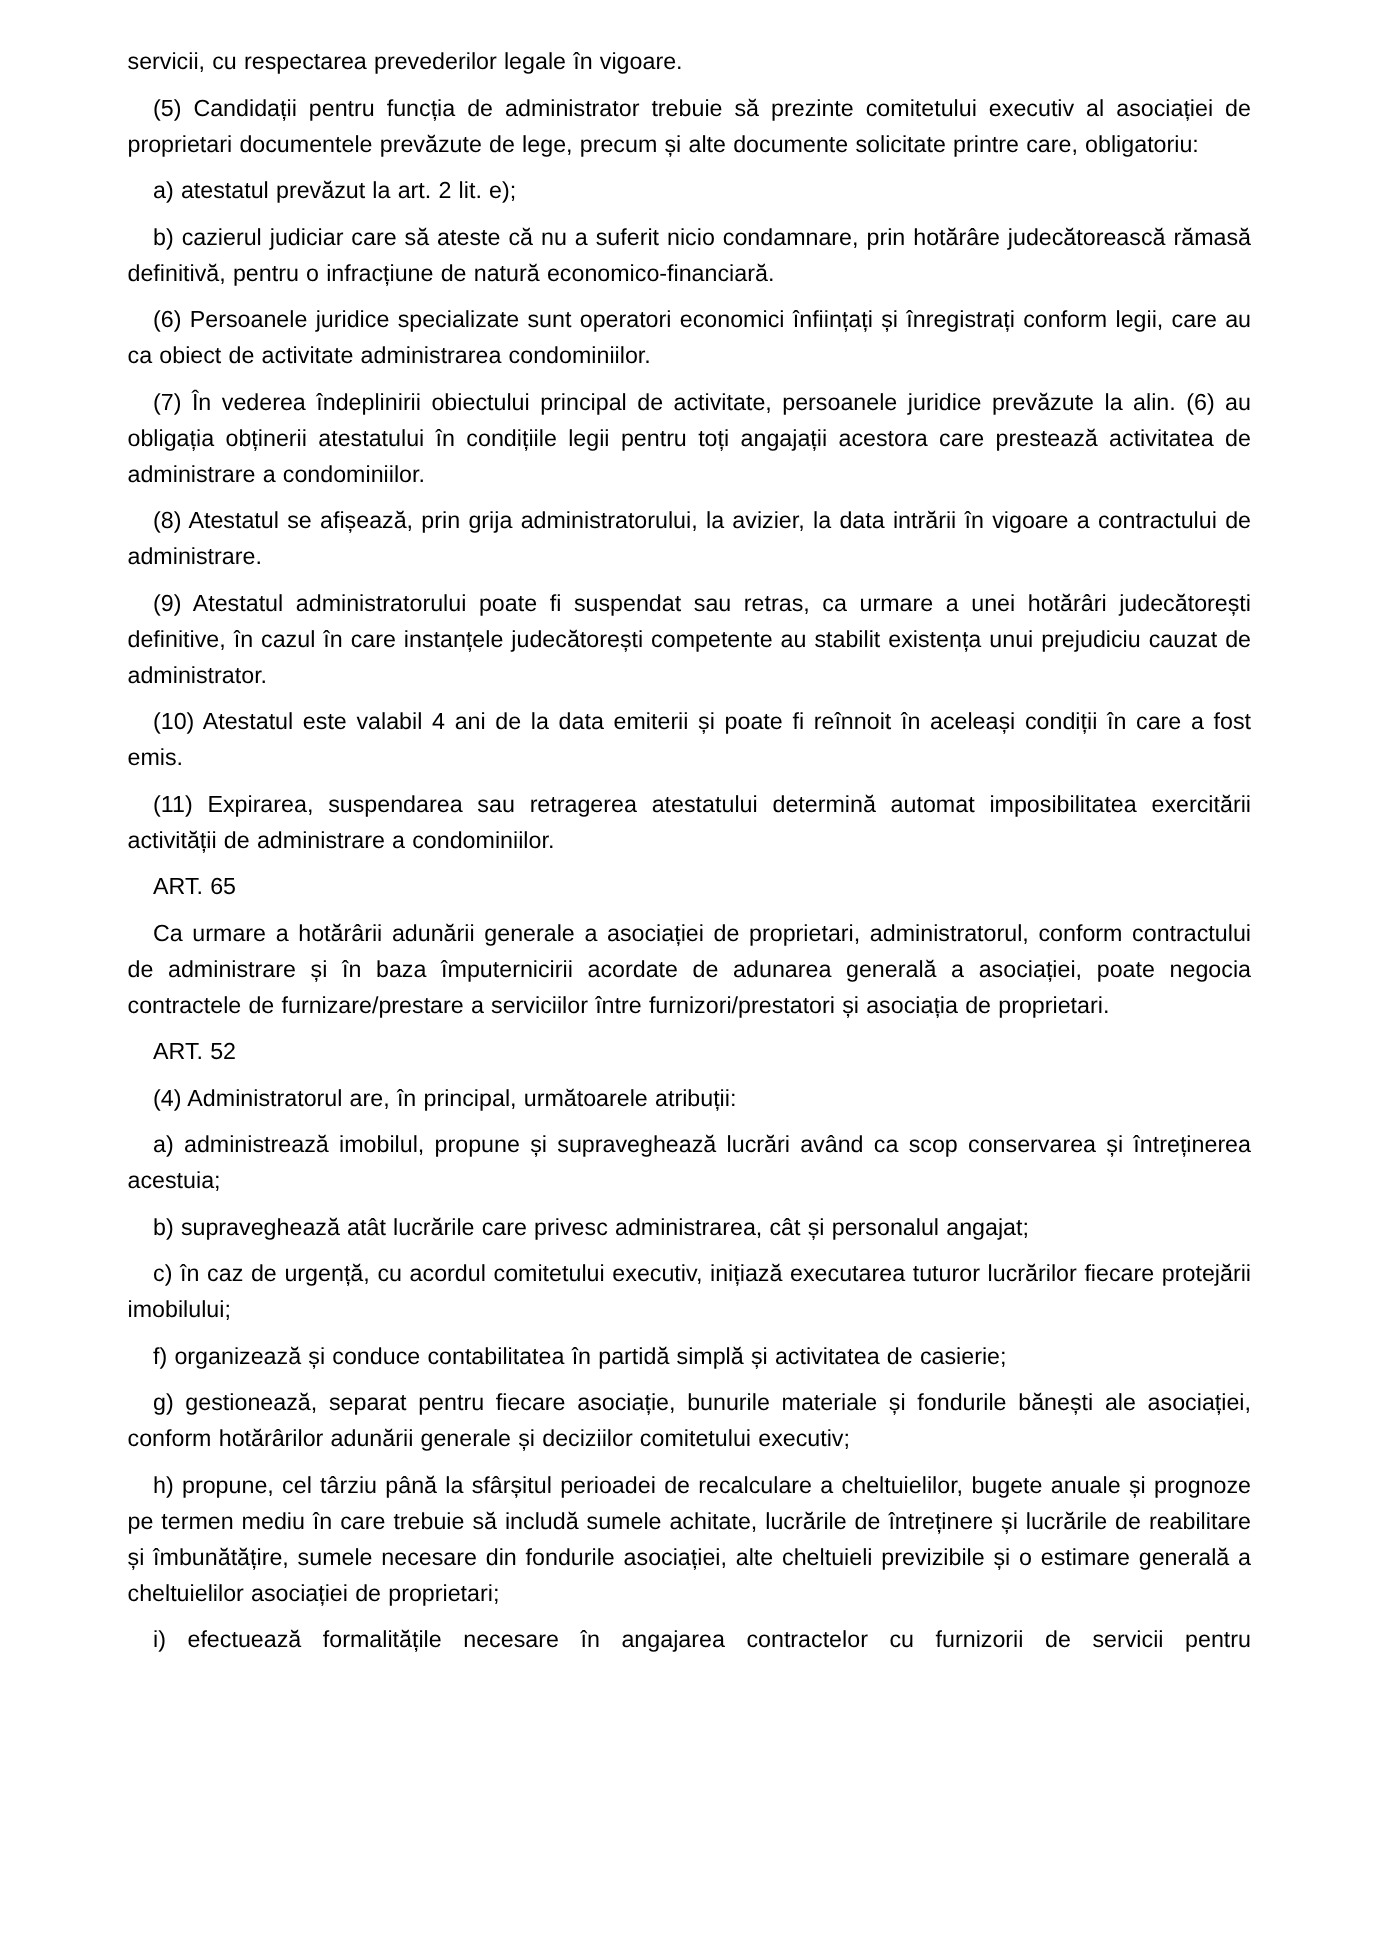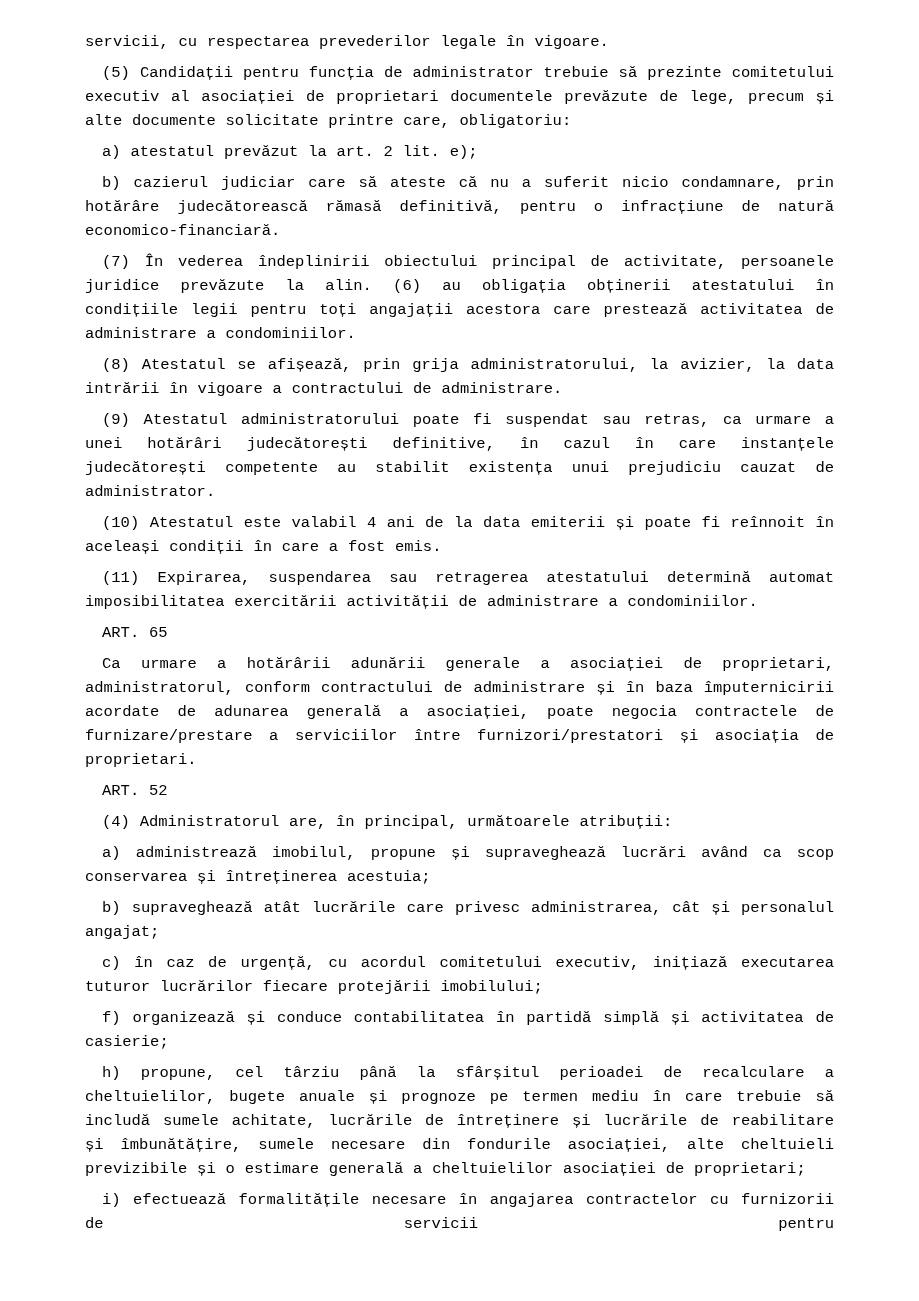--- a/index.html
+++ b/index.html
@@ -8,21 +8,21 @@
     padding: 0;
     background: #ffffff;
   }
   .page {
     position: relative;
     width: 919px;
     height: 1269px;
     box-sizing: border-box;
     background: #ffffff;
     color: #000000;
-    font-family: Liberation Mono, monospace;
+    font-family: Liberation Sans, sans-serif;
     font-size: 15.5px;
     line-height: 24px;
     padding: 30px 85px 0 85px;
     overflow: hidden;
   }
   .page p {
     margin: 0 0 7px 0;
     text-align: justify;
     text-indent: 17px;
     word-spacing: 0.5px;
@@ -35,28 +35,30 @@
   }
 </style>
 </head>
 <body>
 
 <div class="page">
   <p class="no-indent">servicii, cu respectarea prevederilor legale în vigoare.</p>
   <p>(5) Candidații pentru funcția de administrator trebuie să prezinte comitetului executiv al asociației de proprietari documentele prevăzute de lege, precum și alte documente solicitate printre care, obligatoriu:</p>
   <p>a) atestatul prevăzut la art. 2 lit. e);</p>
   <p>b) cazierul judiciar care să ateste că nu a suferit nicio condamnare, prin hotărâre judecătorească rămasă definitivă, pentru o infracțiune de natură economico-financiară.</p>
+  <p>(6) Persoanele juridice specializate sunt operatori economici înființați și înregistrați conform legii, care au ca obiect de activitate administrarea condominiilor.</p>
   <p>(7) În vederea îndeplinirii obiectului principal de activitate, persoanele juridice prevăzute la alin. (6) au obligația obținerii atestatului în condițiile legii pentru toți angajații acestora care prestează activitatea de administrare a condominiilor.</p>
   <p>(8) Atestatul se afișează, prin grija administratorului, la avizier, la data intrării în vigoare a contractului de administrare.</p>
   <p>(9) Atestatul administratorului poate fi suspendat sau retras, ca urmare a unei hotărâri judecătorești definitive, în cazul în care instanțele judecătorești competente au stabilit existența unui prejudiciu cauzat de administrator.</p>
   <p>(10) Atestatul este valabil 4 ani de la data emiterii și poate fi reînnoit în aceleași condiții în care a fost emis.</p>
   <p>(11) Expirarea, suspendarea sau retragerea atestatului determină automat imposibilitatea exercitării activității de administrare a condominiilor.</p>
   <p>ART. 65</p>
   <p>Ca urmare a hotărârii adunării generale a asociației de proprietari, administratorul, conform contractului de administrare și în baza împuternicirii acordate de adunarea generală a asociației, poate negocia contractele de furnizare/prestare a serviciilor între furnizori/prestatori și asociația de proprietari.</p>
   <p>ART. 52</p>
   <p>(4) Administratorul are, în principal, următoarele atribuții:</p>
   <p>a) administrează imobilul, propune și supraveghează lucrări având ca scop conservarea și întreținerea acestuia;</p>
   <p>b) supraveghează atât lucrările care privesc administrarea, cât și personalul angajat;</p>
   <p>c) în caz de urgență, cu acordul comitetului executiv, inițiază executarea tuturor lucrărilor fiecare protejării imobilului;</p>
   <p>f) organizează și conduce contabilitatea în partidă simplă și activitatea de casierie;</p>
+  <p>g) gestionează, separat pentru fiecare asociație, bunurile materiale și fondurile bănești ale asociației, conform hotărârilor adunării generale și deciziilor comitetului executiv;</p>
   <p>h) propune, cel târziu până la sfârșitul perioadei de recalculare a cheltuielilor, bugete anuale și prognoze pe termen mediu în care trebuie să includă sumele achitate, lucrările de întreținere și lucrările de reabilitare și îmbunătățire, sumele necesare din fondurile asociației, alte cheltuieli previzibile și o estimare generală a cheltuielilor asociației de proprietari;</p>
   <p class="justify-last">i) efectuează formalitățile necesare în angajarea contractelor cu furnizorii de servicii pentru</p>
 </div>
 
 </body></html>

